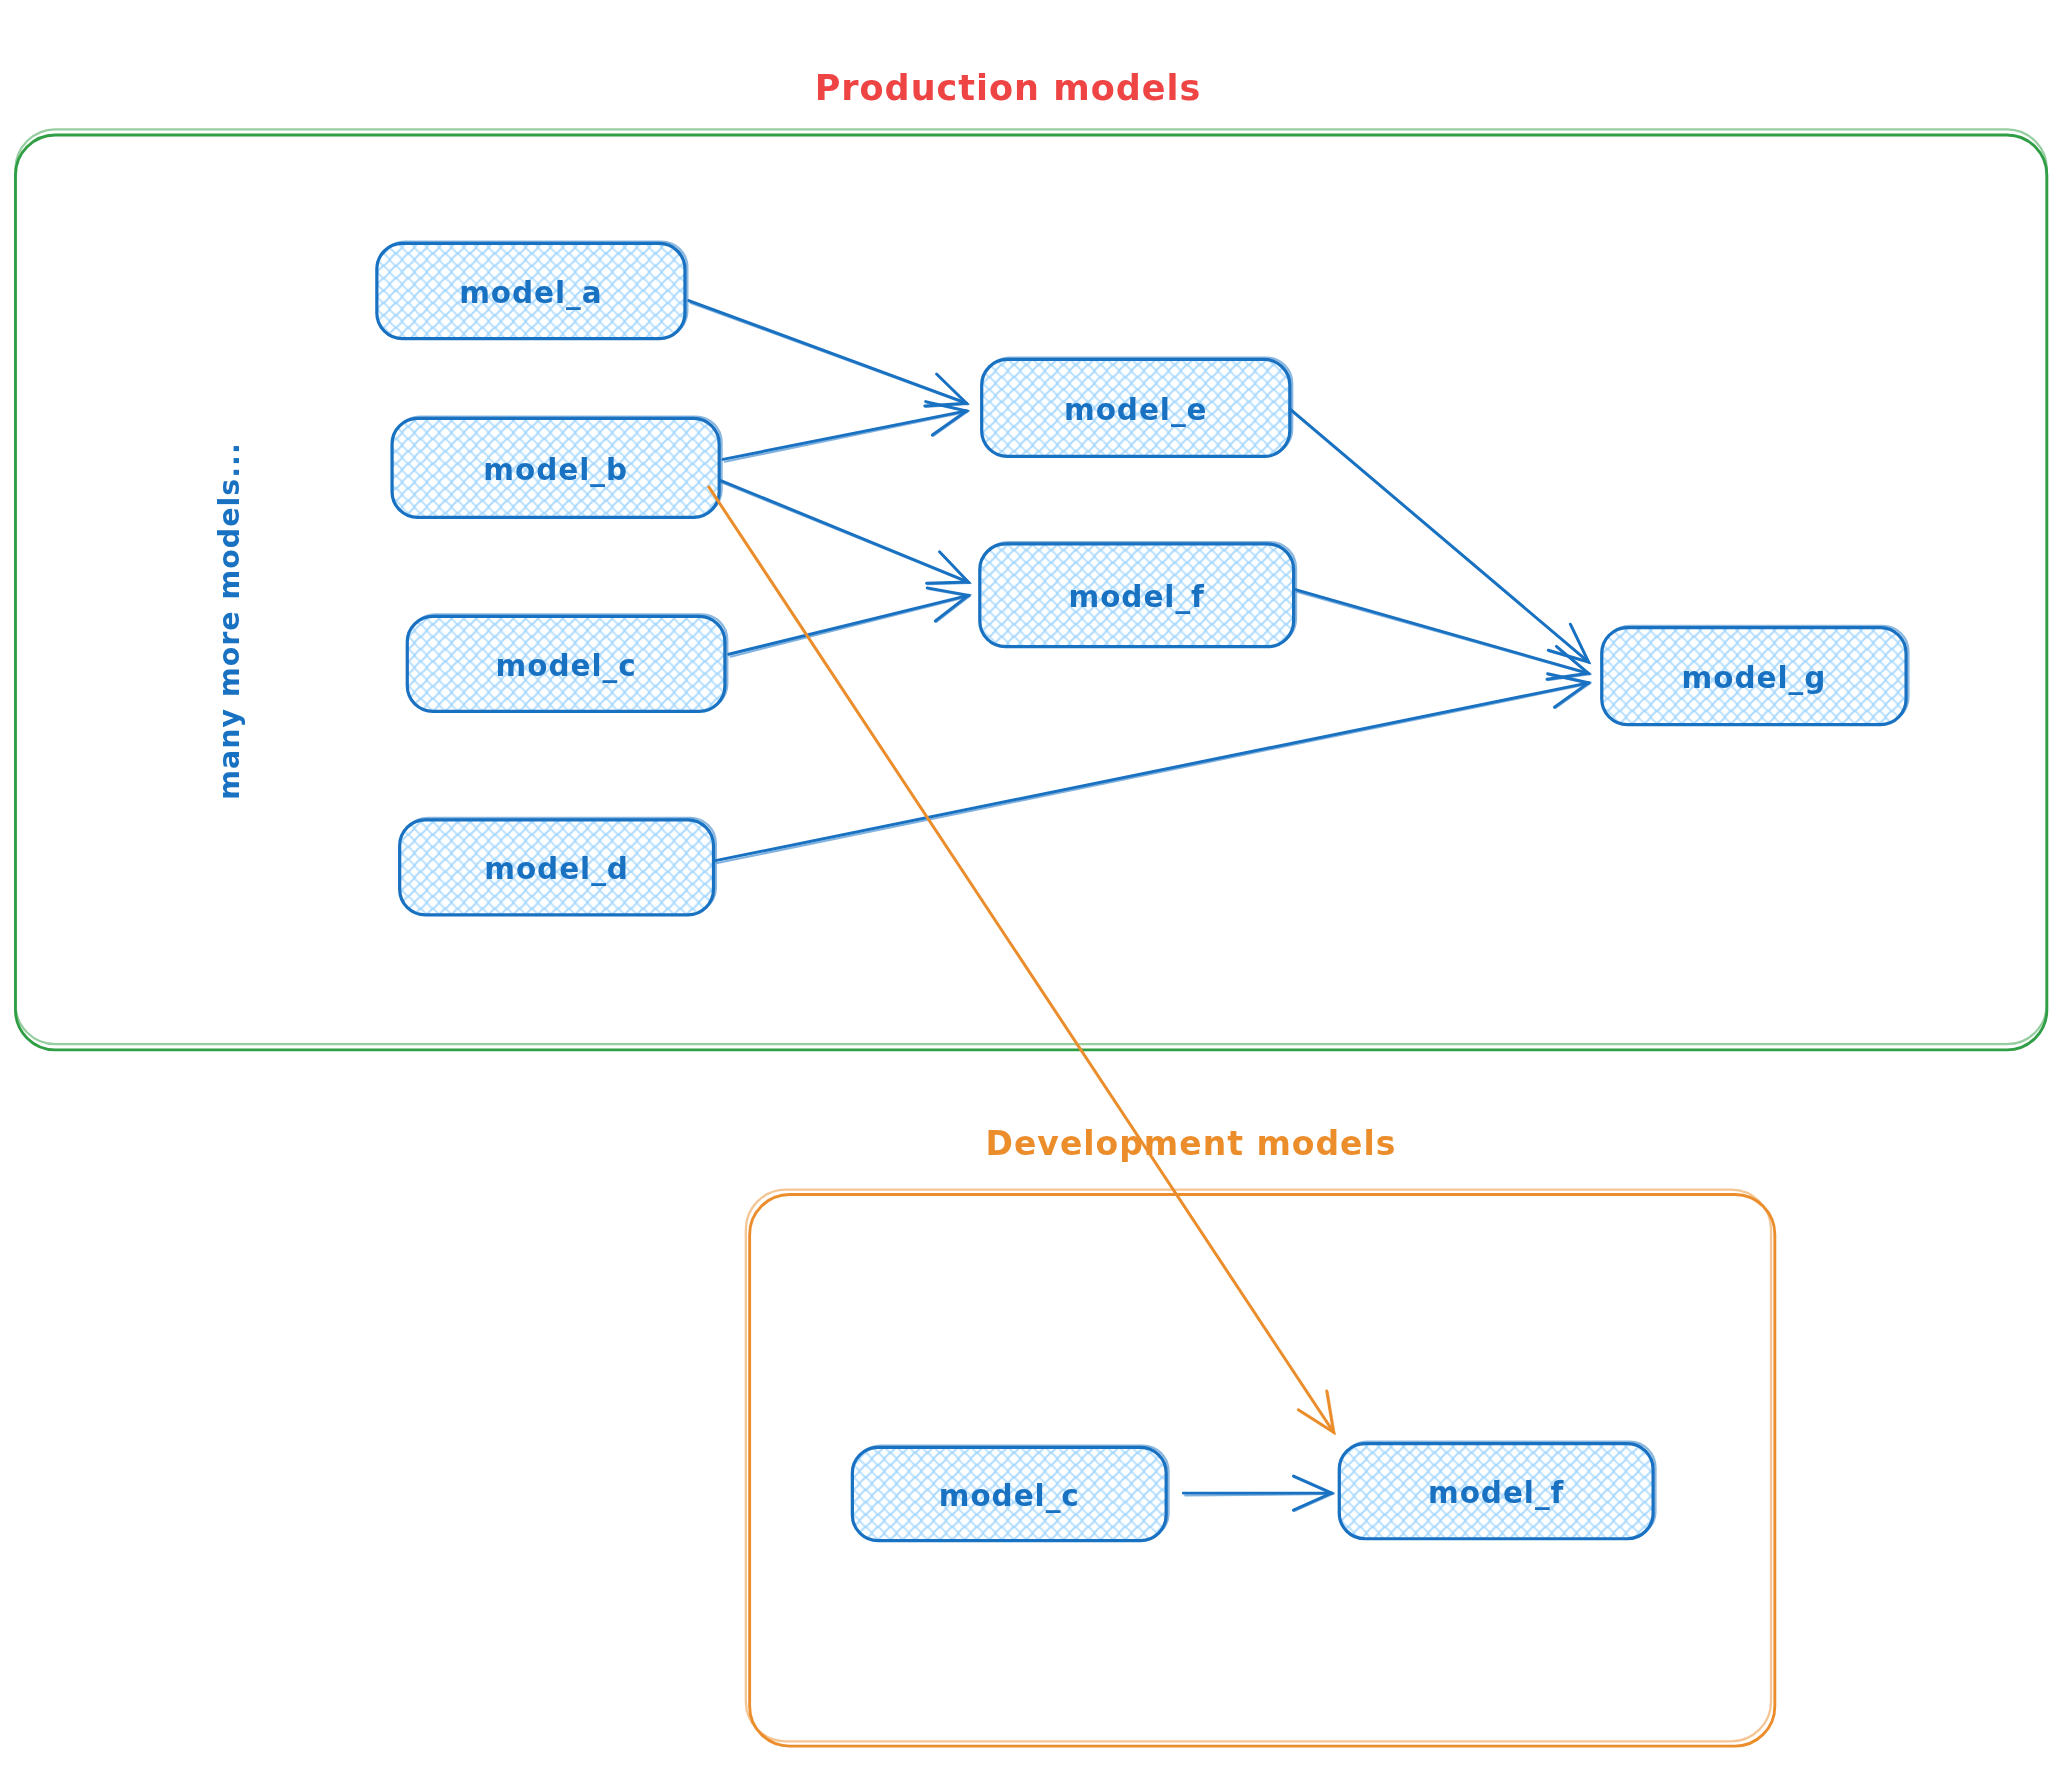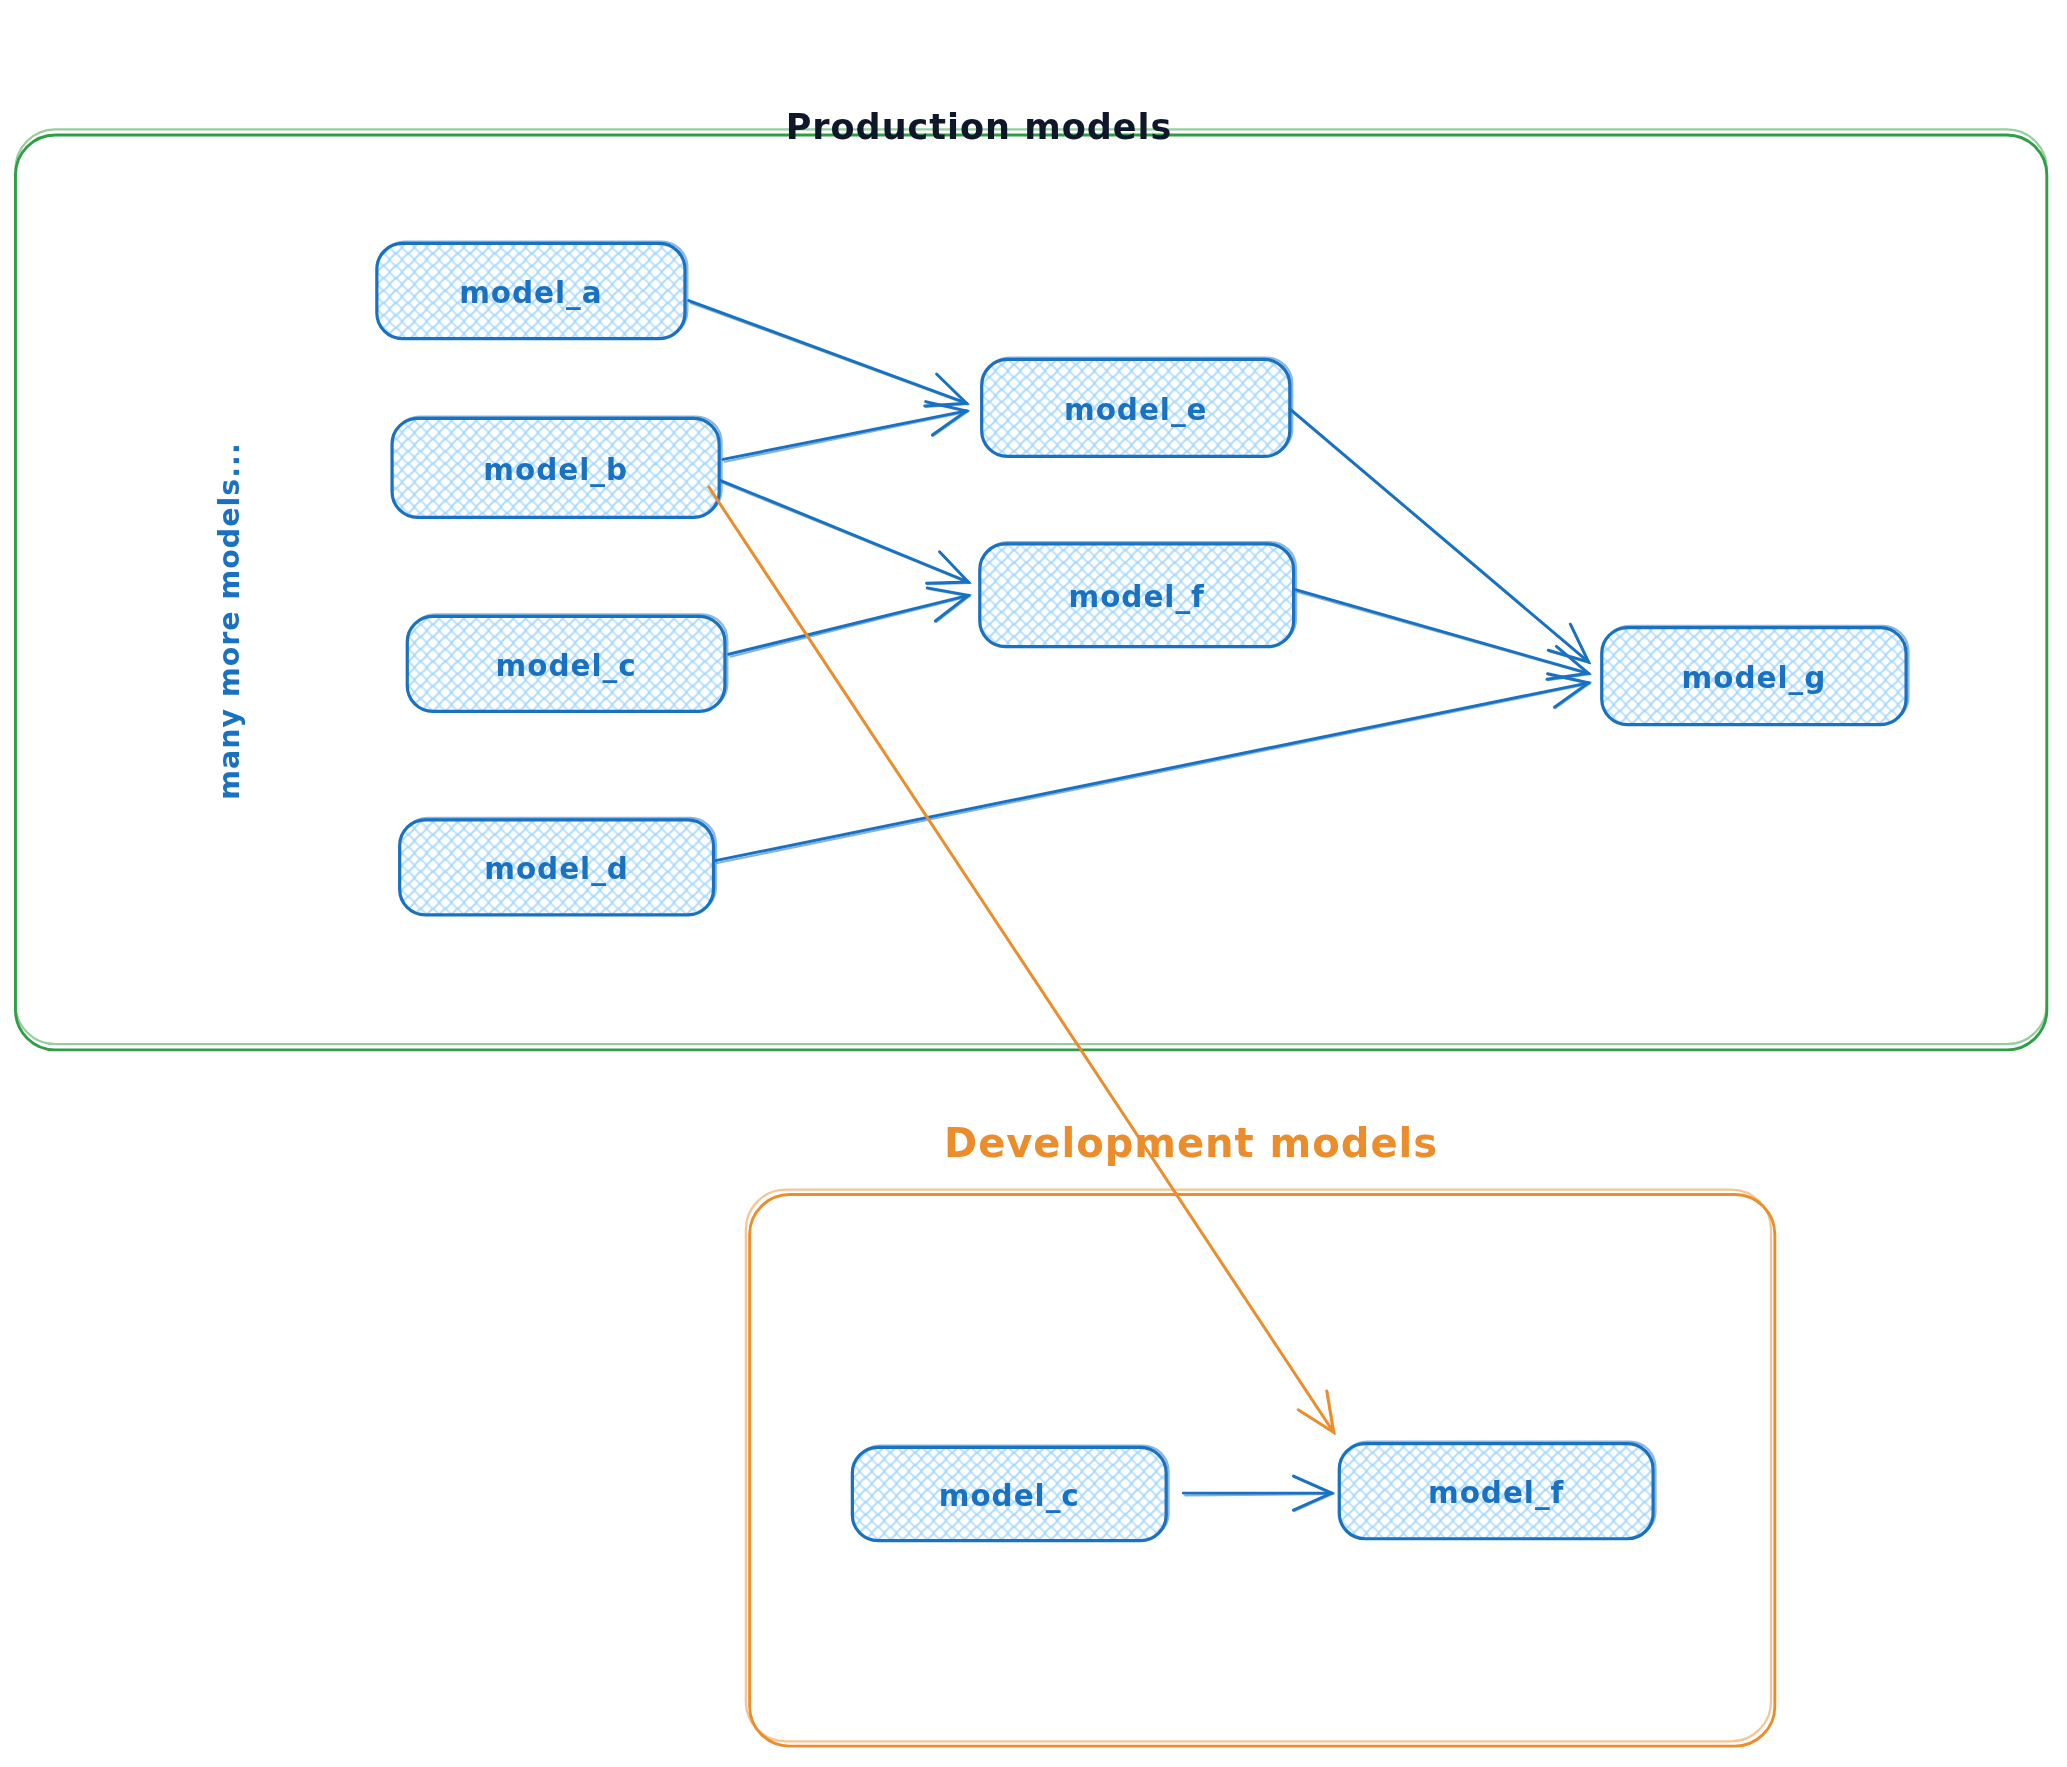--- a/index.html
+++ b/index.html
@@ -7,21 +7,21 @@
     width:2068px;height:1767px;position:relative;overflow:hidden;
     font-family:"DejaVu Sans","Liberation Sans",sans-serif;
   }
   #canvas-wrap{position:absolute;inset:0;}
   svg{position:absolute;left:0;top:0;}
   .floating-label{
     position:absolute;white-space:nowrap;letter-spacing:1px;
     font-weight:600;pointer-events:none;
   }
   #production-title{font-size:35px;transform:translate(-50%,-50%);}
-  #development-title{font-size:40px;transform:translate(-50%,-50%);}
+  #development-title{font-size:33px;transform:translate(-50%,-50%);}
   #side-note{font-size:28.5px;transform:translate(-50%,-50%) rotate(-90deg);font-weight:600;}
 </style>
 </head>
 <body>
 
 <div id="canvas-wrap">
   <svg id="diagram-svg" width="2068" height="1767" viewBox="0 0 2174 1858" aria-hidden="true">
       <defs>
         <pattern id="crosshatch" patternUnits="userSpaceOnUse" width="13" height="13">
           <rect x="0" y="0" width="13" height="13" fill="#ffffff"></rect>
@@ -137,19 +137,19 @@
         </g>
         <g fill="none" stroke="#1971c2" stroke-linecap="round">
           <path d="M1246,1572.5 L1401,1571" stroke-width="2.2" opacity="0.55"></path>
           <path d="M1244,1570 L1400,1570" stroke-width="3.1"></path>
           <path d="M1360.8240866262583,1588.941459934621 L1401,1571 L1360.8240866262583,1553.058540065379" stroke-width="2.2" opacity="0.55"></path>
           <path d="M1359.8240866262583,1587.941459934621 L1400,1570 L1359.8240866262583,1552.058540065379" stroke-width="3.1" opacity="1"></path>
         </g>
       </g>
     </svg>
 
-  <div class="floating-label" id="production-title" style="left: 979px; top: 88px; color: #0f172a; margin-top: 39px;">Production models</div>
+  <div class="floating-label" id="production-title" style="left: 1008px; top: 88px; color: #ef4444;">Production models</div>
 
   <div class="floating-label" id="development-title" style="left: 1191px; top: 1143px; color: rgb(236, 141, 44);">Development models</div>
 
   <div class="floating-label" id="side-note" style="left: 229px; top: 621px; color: rgb(25, 113, 194);">many more models...</div>
 </div>
 
 
 </body></html>

